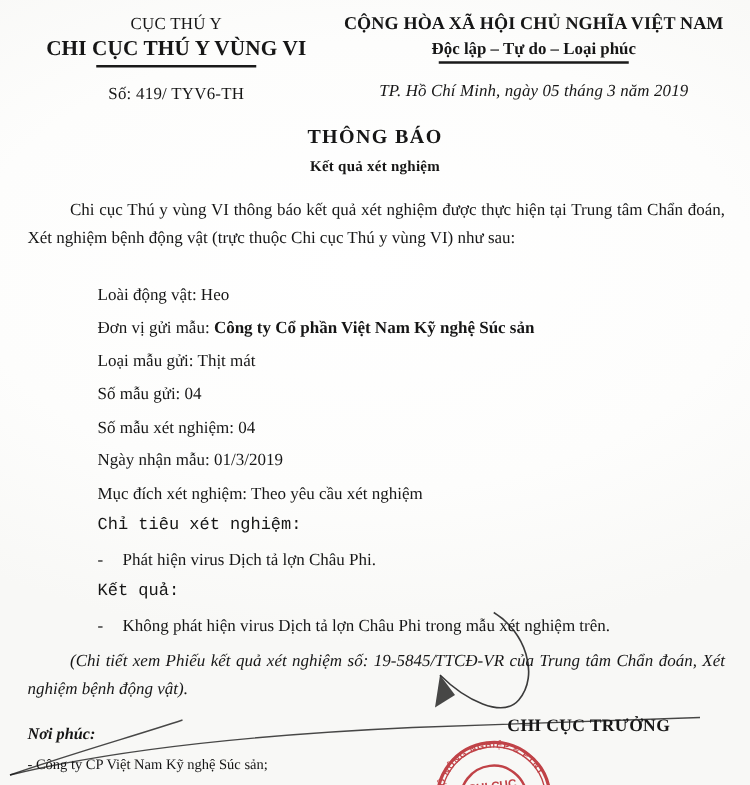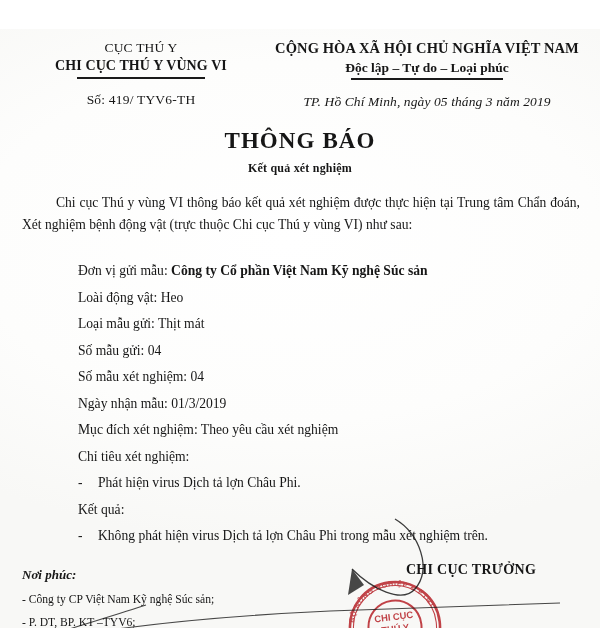--- a/index.html
+++ b/index.html
@@ -23,38 +23,37 @@
     padding: 0;
     background:
       radial-gradient(ellipse 520px 300px at 48% 34%, #ffffff 0%, #fdfdfc 60%, #f8f8f6 100%);
   }
 
   
   .hdr {
     display: flex;
     align-items: flex-start;
     padding: 10px 14px 0 14px;
-    margin-top: 29px;
   }
   .hdr-left {
     width: 254px;
     text-align: center;
     flex: 0 0 auto;
   }
   .hdr-right {
     flex: 1 1 auto;
     text-align: center;
   }
   .org-top {
     font-size: 13.5px;
     letter-spacing: .2px;
     line-height: 1.35;
   }
   .org-main {
-    font-size: 14px;
+    font-size: 17px;
     font-weight: bold;
     line-height: 1.35;
     letter-spacing: .1px;
   }
   .nation {
     font-size: 14.5px;
     font-weight: bold;
     line-height: 1.35;
     letter-spacing: .1px;
   }
@@ -84,21 +83,21 @@
     text-align: center;
     letter-spacing: .1px;
   }
 
   
   .title-wrap {
     text-align: center;
     margin-top: 18px;
   }
   .title-main {
-    font-size: 23px;
+    font-size: 16px;
     font-weight: bold;
     letter-spacing: 1.1px;
   }
   .title-sub {
     font-size: 12px;
     font-weight: bold;
     margin-top: 7px;
     letter-spacing: .2px;
   }
 
@@ -134,20 +133,21 @@
     position: absolute;
     left: 56px;
   }
   .bullet-line .btxt {
     display: inline-block;
     padding-left: 20px;
   }
   .plain-line {
     padding-left: 56px;
     line-height: 1.95;
+    font-family: Liberation Mono, monospace;
   }
   .note {
     font-style: italic;
     text-indent: 34px;
     margin-top: 4px;
     line-height: 1.6;
     text-align: justify;
   }
 
   
@@ -233,26 +233,26 @@
     <div class="title-main">THÔNG BÁO</div>
     <div class="title-sub">Kết quả xét nghiệm</div>
   </div>
 
   <div class="body">
 
     <div class="intro">Chi cục Thú y vùng VI thông báo kết quả xét nghiệm được thực hiện tại Trung tâm Chẩn đoán, Xét nghiệm bệnh động vật (trực thuộc Chi cục Thú y vùng VI) như sau:</div>
 
     <ul class="fields">
       <li>
+        <span class="field-label">Loài động vật:</span>
+        <span class="field-value">Heo</span>
+      </li>
+      <li>
         <span class="field-label">Đơn vị gửi mẫu:</span>
         <b class="field-value">Công ty Cổ phần Việt Nam Kỹ nghệ Súc sản</b>
-      </li>
-      <li>
-        <span class="field-label">Loài động vật:</span>
-        <span class="field-value">Heo</span>
       </li>
       <li>
         <span class="field-label">Loại mẫu gửi:</span>
         <span class="field-value">Thịt mát</span>
       </li>
       <li>
         <span class="field-label">Số mẫu gửi:</span>
         <span class="field-value">04</span>
       </li>
       <li>
@@ -276,20 +276,21 @@
       <span class="btxt">Phát hiện virus Dịch tả lợn Châu Phi.</span>
     </div>
 
     <div class="plain-line">Kết quả:</div>
 
     <div class="bullet-line">
       <span class="dash">-</span>
       <span class="btxt">Không phát hiện virus Dịch tả lợn Châu Phi trong mẫu xét nghiệm trên.</span>
     </div>
 
+    <div class="note">(Chi tiết xem Phiếu kết quả xét nghiệm số: 19-5845/TTCĐ-VR của Trung tâm Chẩn đoán, Xét nghiệm bệnh động vật).</div>
 
   </div>
 
   <div class="footer">
 
     <div class="recipients">
       <div class="rtitle">Nơi phúc:</div>
       <div>- Công ty CP Việt Nam Kỹ nghệ Súc sản;</div>
       <div>- P. DT, BP. KT –TYV6;</div>
 

